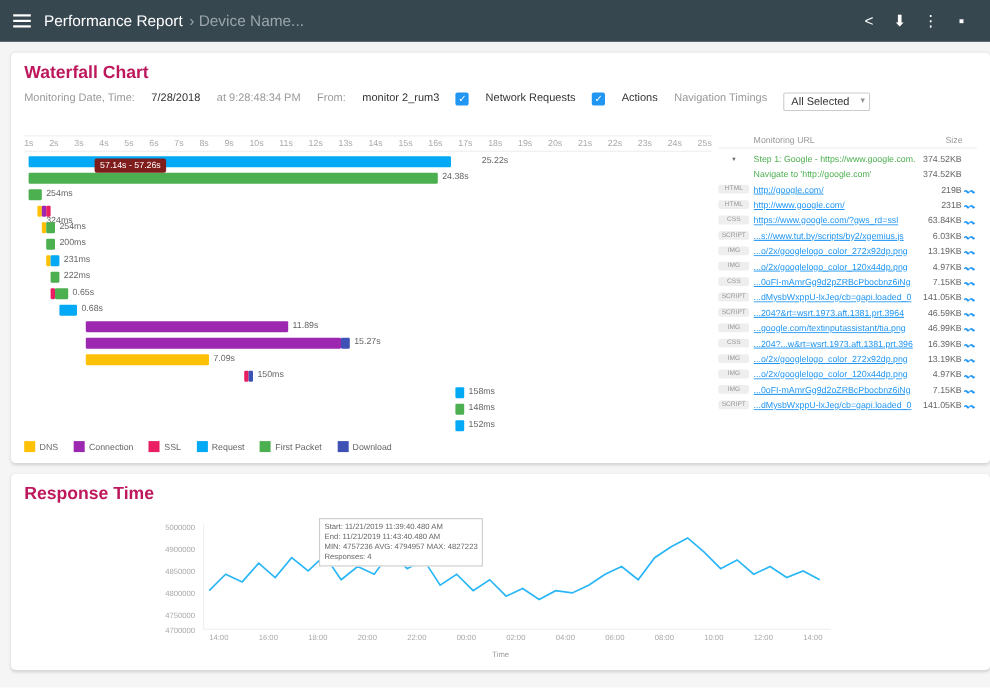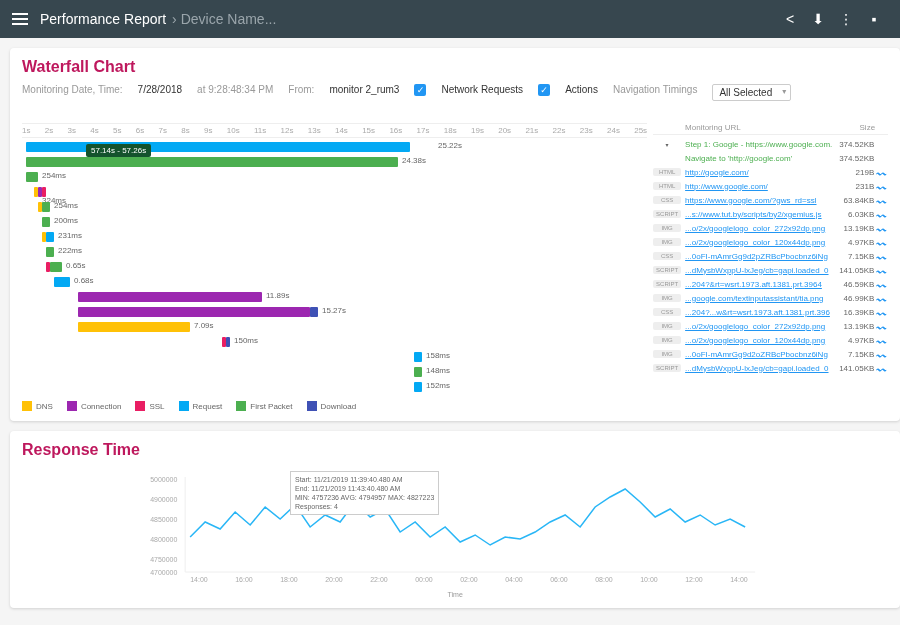--- a/index.html
+++ b/index.html
@@ -16,21 +16,21 @@
 .left{flex:0 0 656px;display:flex;flex-direction:column;gap:10px}
 .card{background:#fff;border-radius:4px;box-shadow:0 1px 3px rgba(0,0,0,.15);padding:10px 12px}
 .card h3{font-size:16px;font-weight:700;color:#be185d;margin-bottom:8px}
 .toolbar{font-size:10px;color:#666;display:flex;gap:15px;flex-wrap:wrap;margin-bottom:22px}
 .toolbar .label{color:#999}
 .toolbar .val{color:#333}
 .toolbar .chk{width:12px;height:12px;background:#2196f3;display:inline-flex;align-items:center;justify-content:center;color:#fff;font-size:9px;border-radius:2px}
 .toolbar .ddl{border:1px solid #ccc;padding:2px 18px 2px 6px;border-radius:2px;position:relative;color:#333}
 .toolbar .ddl::after{content:"▾";position:absolute;right:4px;color:#999;font-size:8px}
 .timeline{display:flex;font-size:8px;color:#aaa;gap:14.3px;border-top:1px solid #eee;border-bottom:1px solid #eee;padding:2px 0;margin-bottom:2px}
-.tooltip-box{position:absolute;background:#14532d;color:#fff;font-size:8px;padding:2px 5px;border-radius:2px;top:96px;left:76px}
+.tooltip-box{position:absolute;background:#7f1d1d;color:#fff;font-size:8px;padding:2px 5px;border-radius:2px;top:96px;left:76px}
 .wf-body{display:flex;gap:6px}
 .wf-left{flex:0 0 400px;position:relative}
 .wf-right{flex:1;font-size:8px}
 .wf-row{height:14px;position:relative;margin-bottom:1px}
 .bar{position:absolute;height:10px;top:2px;border-radius:1px}
 .bar-label{position:absolute;font-size:8px;color:#666;top:1px}
 .wr-head{display:flex;color:#999;font-size:8px;border-bottom:1px solid #eee;padding-bottom:2px;margin-bottom:2px}
 .wr-head span:nth-child(1){flex:0 0 32px}
 .wr-head span:nth-child(2){flex:1}
 .wr-head span:nth-child(3){flex:0 0 42px;text-align:center}

